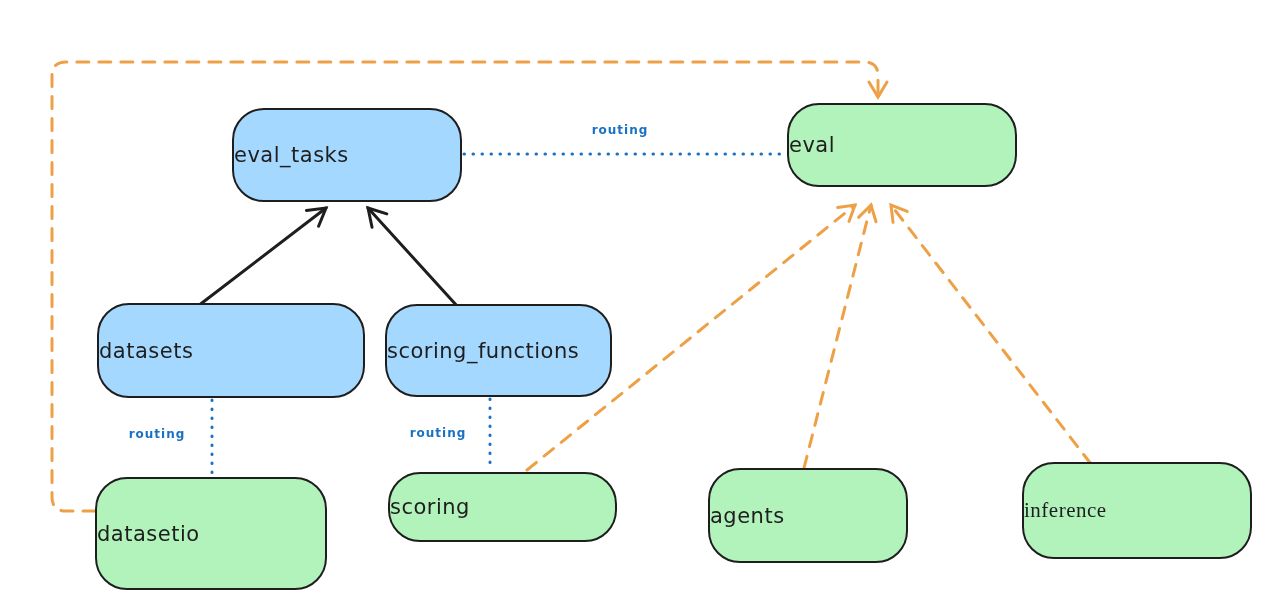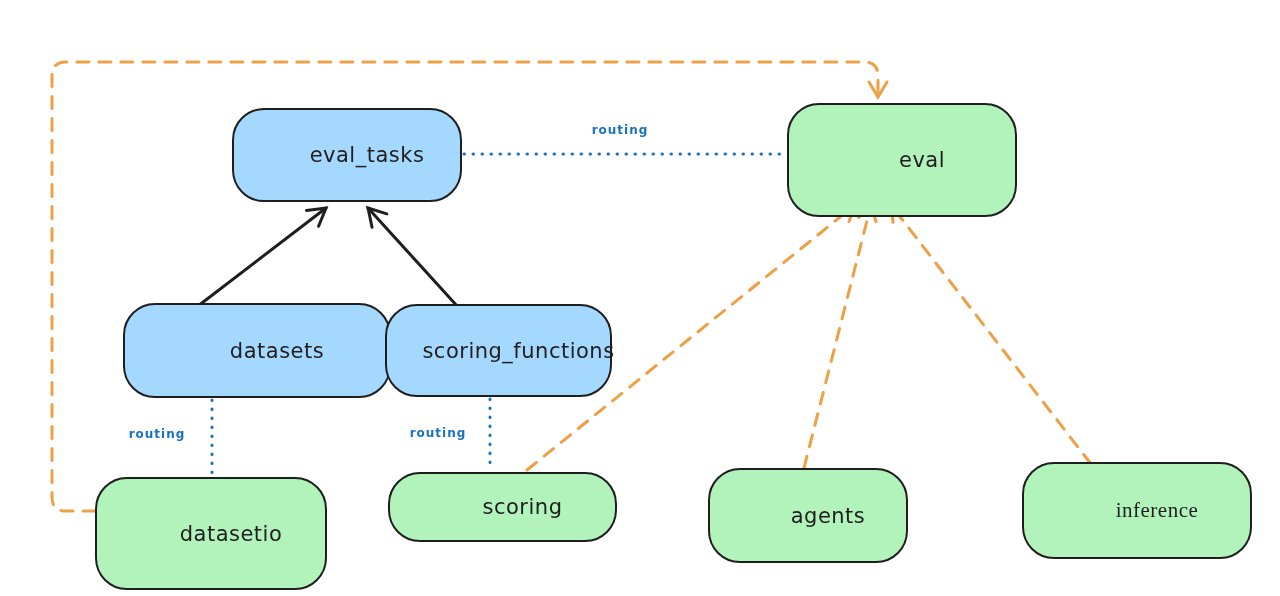--- a/index.html
+++ b/index.html
@@ -12,22 +12,22 @@
   .edge-solid-black { stroke:var(--stroke,#1e1e1e); stroke-width:3; fill:none; stroke-linecap:round; }
   .edge-dotted-blue { stroke:var(--routing_blue,#1971c2); stroke-width:3; fill:none;
     stroke-linecap:round; stroke-dasharray:0.5 8.5; }
   .edge-dashed-orange { stroke:var(--dependency_orange,#eda046); stroke-width:3; fill:none;
     stroke-linecap:round; stroke-dasharray:12 10; }
   .arrowhead-black { stroke:var(--stroke,#1e1e1e); stroke-width:3; fill:none; stroke-linecap:round; }
   .arrowhead-orange { stroke:var(--dependency_orange,#eda046); stroke-width:3; fill:none; stroke-linecap:round; }
   .node {
     position:absolute; box-sizing:border-box;
     border:2.5px solid var(--stroke,#1e1e1e); border-radius:32px;
-    display:flex; align-items:center; justify-content:center;
-    font-size:21px; letter-spacing:0.5px; color:var(--stroke,#1e1e1e);padding-left:40px;
+    display:flex; align-items:center; 
+    font-size:21px; letter-spacing:0.5px; color:var(--stroke,#1e1e1e);
   }
   .node.blue  { background:var(--resource_fill,#a5d8ff); }
   .node.green { background:var(--api_fill,#b2f2bb); }
   .edge-label {
     position:absolute; transform:translate(-50%,-50%);
     color:var(--routing_blue,#1971c2); font-weight:bold; font-size:12px; letter-spacing:1px;
     white-space:nowrap;
   }
 </style>
 </head>
@@ -55,25 +55,25 @@
     <path class="edge-dashed-orange" marker-end="url(#mOrange)" d="M 95 511 L 66 511 Q 52 511 52 497 L 52 76 Q 52 62 66 62 L 864 62 Q 878 62 878 76 L 878 97"></path>
     <path class="edge-dashed-orange" marker-end="url(#mOrange)" d="M 527 470 L 855 205"></path>
     <path class="edge-dashed-orange" marker-end="url(#mOrange)" d="M 804 468 L 871 205"></path>
     <path class="edge-dashed-orange" marker-end="url(#mOrange)" d="M 1091 464 L 891 205"></path>
   </svg>
 
   <div class="node blue" style="left:232px; top:108px; width:230px; height:94px;">
     <span>eval_tasks</span>
   </div>
 
-  <div class="node green" style="left:787px; top:103px; width:230px; height:114px;">
+  <div class="node green" style="left:787px; top:103px; width:230px; height:84px;">
     <span>eval</span>
   </div>
 
-  <div class="node blue" style="left:97px; top:303px; width:268px; height:95px;margin-left:26px;">
+  <div class="node blue" style="left:97px; top:303px; width:268px; height:95px;">
     <span>datasets</span>
   </div>
 
   <div class="node blue" style="left:385px; top:304px; width:227px; height:93px;">
     <span>scoring_functions</span>
   </div>
 
   <div class="node green" style="left:95px; top:477px; width:232px; height:113px;">
     <span>datasetio</span>
   </div>

